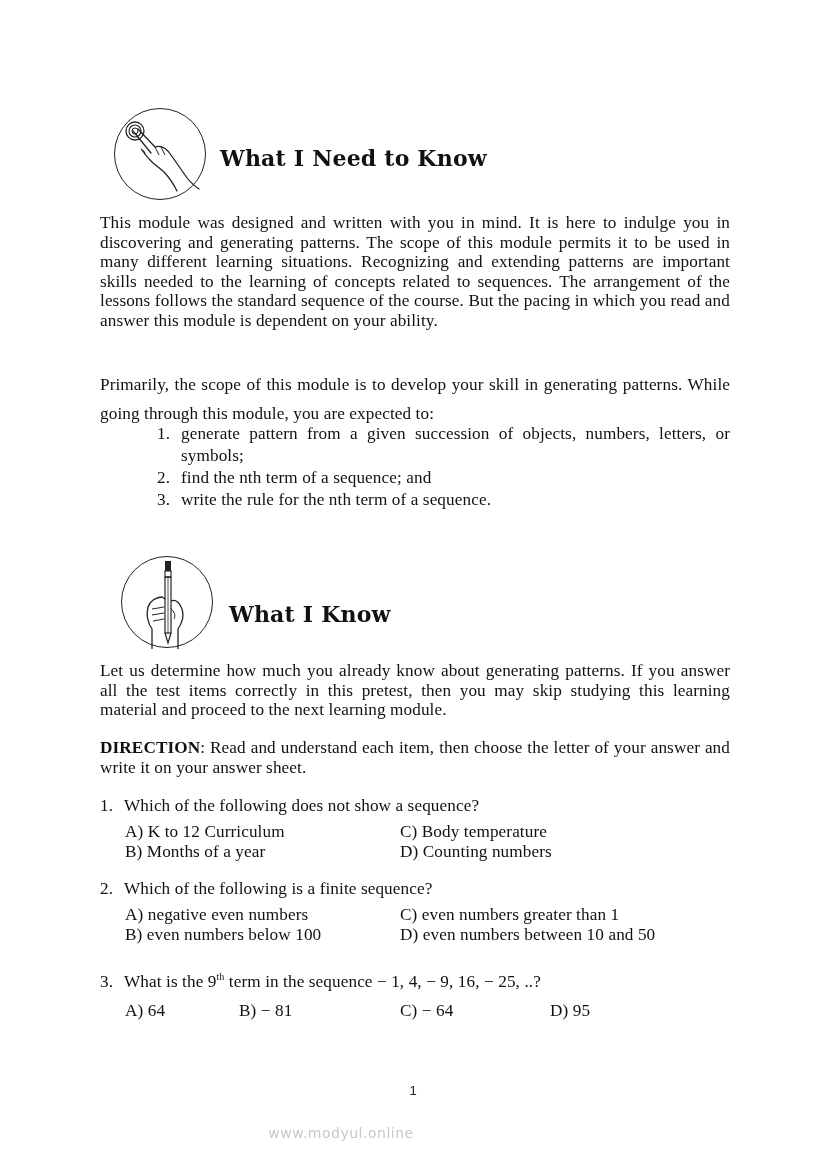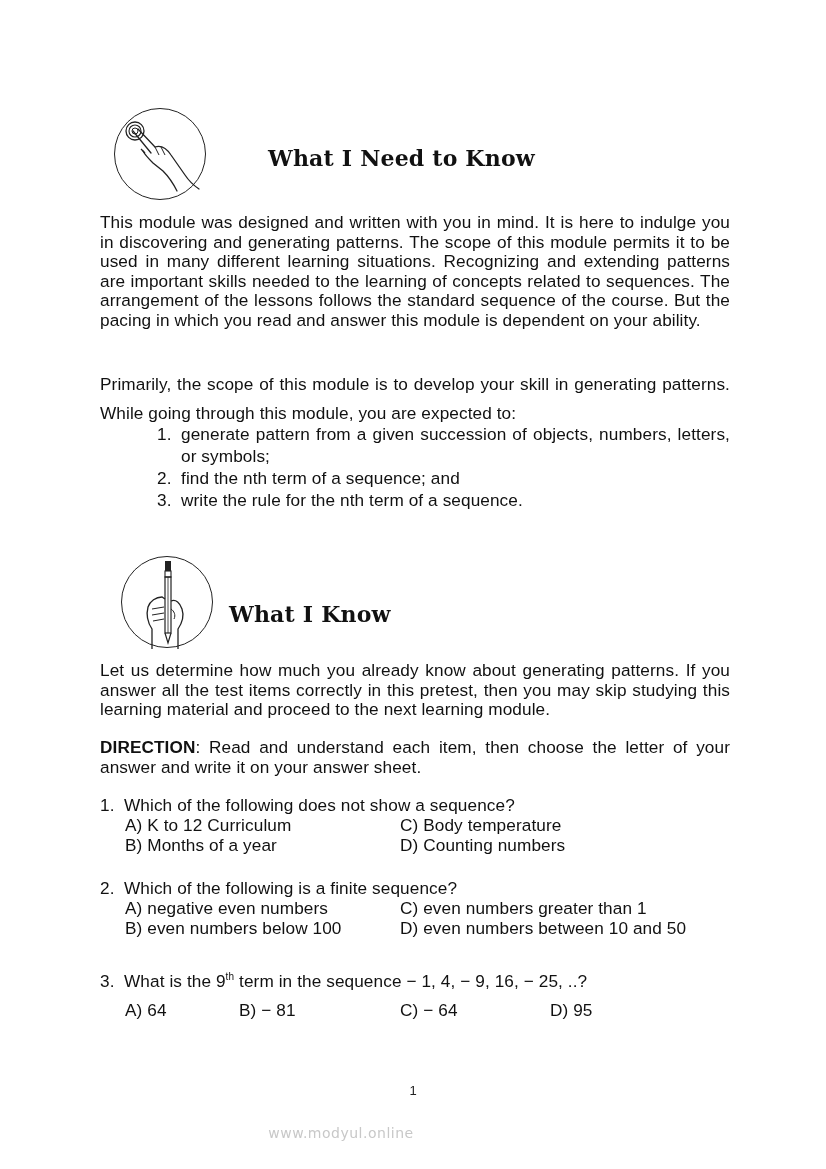--- a/index.html
+++ b/index.html
@@ -1,49 +1,49 @@
 <!DOCTYPE html>
 <html><head>
 <meta charset="utf-8">
 <style>
   html, body { margin: 0; padding: 0; background: #ffffff; }
   body { width: 826px; height: 1169px; position: relative; overflow: hidden; color: #111; }
   .page { position: absolute; left: 0; top: 0; width: 826px; height: 1169px; background: #fff; }
-  .body-text { font-family: Liberation Sans, sans-serif; font-size: 17.2px; line-height: 19.5px; letter-spacing: 0.1px; }
+  .body-text { font-family: Liberation Serif, serif; font-size: 17.2px; line-height: 19.5px; letter-spacing: 0.1px; }
 
   .section-head { position: absolute; display: flex; align-items: center; }
   .icon-circle { width: 92px; height: 92px; border: 1.3px solid #222; border-radius: 50%; box-sizing: border-box; position: relative; }
   .icon-circle svg { position: absolute; left: 0; top: 0; }
   .heading { font-family: "DejaVu Serif", serif; font-weight: bold; font-size: 22px; color: #111; letter-spacing: 0.2px; }
 
   .para { position: absolute; left: 100px; width: 630px; text-align: justify; }
   .para p { margin: 0; }
 
   .objectives { position: absolute; left: 157px; width: 573px; margin: 0; padding: 0; list-style: none; }
   .objectives li { display: flex; text-align: justify; }
   .objectives .num { width: 24px; flex: 0 0 24px; }
   .objectives .txt { flex: 1; }
 
   .qnum { display: inline-block; width: 24px; }
   .question { position: absolute; left: 100px; width: 640px; }
-  .choices { position: relative; height: 40px; margin-left: 25px; }
+  .choices { position: relative; height: 40px; margin-left: 25px; margin-top: 6px; }
   .choice { position: absolute; white-space: nowrap; }
 
   .direction-label { font-weight: bold; }
   sup { font-size: 10px; line-height: 0; }
 
   .page-number { position: absolute; left: 0; width: 826px; top: 1083px; text-align: center; font-family: "Liberation Sans", "DejaVu Sans", sans-serif; font-size: 13px; color: #222; }
   .watermark { position: absolute; left: 0; width: 682px; top: 1125px; text-align: center; font-family: "DejaVu Sans", sans-serif; font-size: 14px; color: #c8c8c8; letter-spacing: 0.5px; }
 </style>
 </head>
 <body>
 
 <div class="page">
 
-  <div class="section-head" style="left:114px; top:108px;gap:48px;">
+  <div class="section-head" style="left:114px; top:108px;">
     <div class="icon-circle">
       <svg width="92" height="92" viewBox="0 0 92 92">
         <circle cx="20" cy="22" r="9" fill="none" stroke="#222" stroke-width="1.3"></circle>
         <circle cx="20" cy="22" r="6" fill="none" stroke="#222" stroke-width="1.1"></circle>
         <circle cx="20" cy="22" r="3" fill="none" stroke="#222" stroke-width="1"></circle>
         <path d="M18 22 L36 44 M23 20 L40 38 C46 36 52 40 56 46 L70 66 C74 72 78 76 84 80" fill="none" stroke="#222" stroke-width="1.3" stroke-linecap="round"></path>
         <path d="M28 42 C30 46 34 50 38 54 L48 62 C54 68 58 74 62 82" fill="none" stroke="#222" stroke-width="1.3" stroke-linecap="round"></path>
         <path d="M26 40 L30 44" fill="none" stroke="#222" stroke-width="1.3"></path>
         <path d="M40 38 L44 46 M46 38 L50 46" fill="none" stroke="#222" stroke-width="1"></path>
       </svg>

